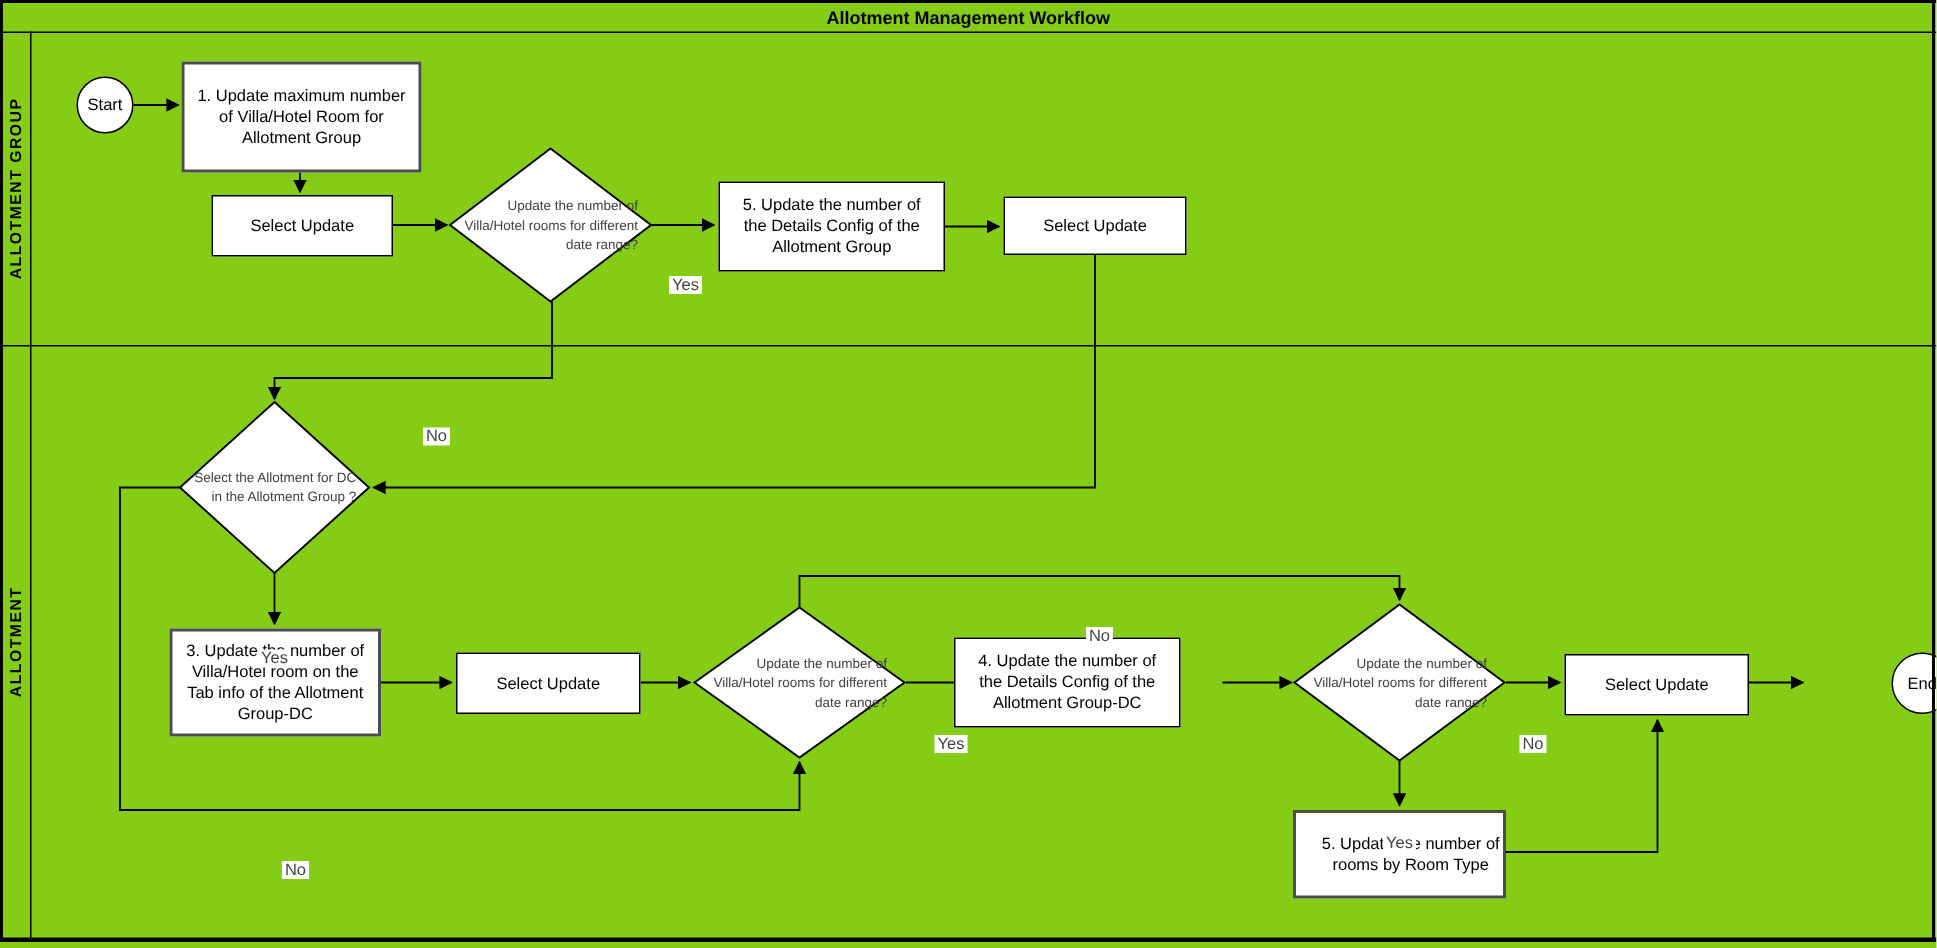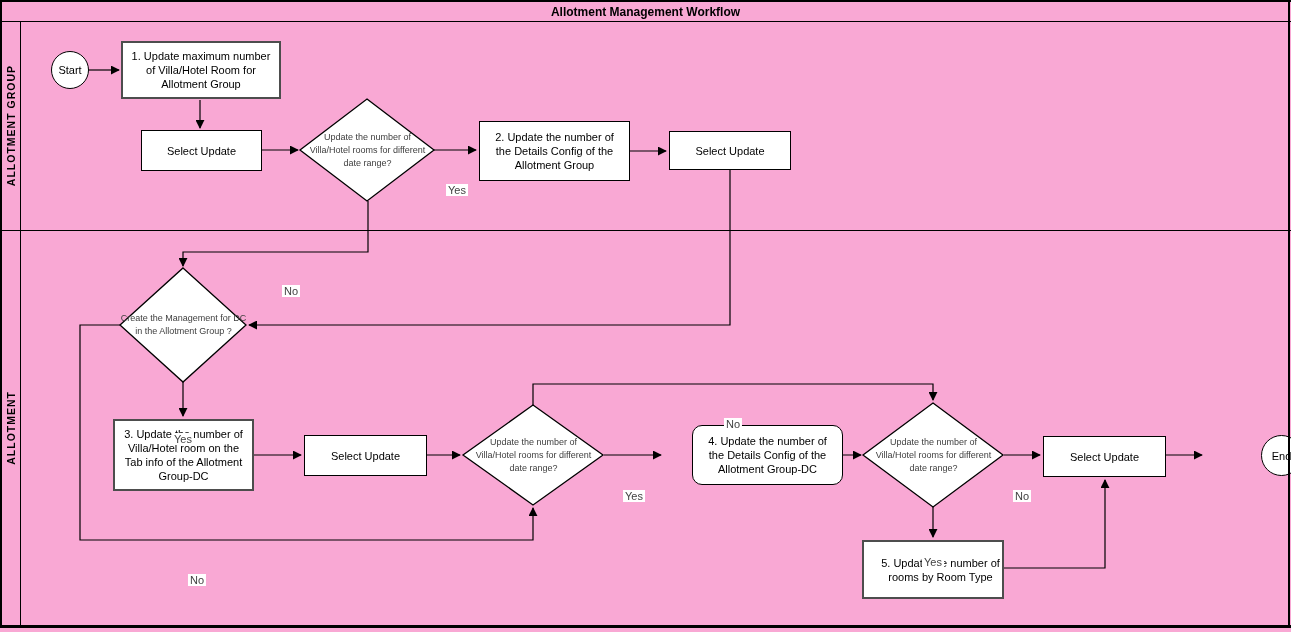--- a/index.html
+++ b/index.html
@@ -1,17 +1,17 @@
 <!DOCTYPE html>
 <html><head>
 <meta charset="utf-8">
 <style>
   html,body { margin:0; padding:0; background:#fff; }
   .canvas {
-    position:relative; width:1291px; height:632px; background:#f9a8d4;
+    position:relative; width:1291px; height:632px; background:#84cc16;
     font-family:"Liberation Sans", sans-serif; color:#000; overflow:hidden;
   }
   .abs { position:absolute; }
   .border-top    { position:absolute; top:0; left:0; width:1291px; height:2px; background:#000; }
   .border-left   { position:absolute; top:0; left:0; width:2px; height:628px; background:#000; }
   .border-right  { position:absolute; top:0; left:1288px; width:2px; height:628px; background:#000; }
   .border-bottom { position:absolute; top:625px; left:0; width:1291px; height:3px; background:#000; }
 
   .titlebar {
     position:absolute; top:2px; left:2px; width:1287px; height:19px;
@@ -35,21 +35,21 @@
 
   .node {
     position:absolute; display:flex; align-items:center; justify-content:center;
     text-align:center; background:#fff; border:1px solid #000;
     font-size:11px; line-height:14px; white-space:pre-line; box-sizing:border-box;
   }
   .node.thick { border-width:2px; border-color:#4d4d4d; }
   .circle { border-radius:50%; border-width:1.5px; }
   .dlabel {
     position:absolute; display:flex; align-items:center; justify-content:center;
-    text-align:center; font-size:9px; line-height:13px; color:#404040;
+    text-align:right; font-size:9px; line-height:13px; color:#404040;
     white-space:pre-line; pointer-events:none;
   }
   .elabel {
     position:absolute; transform:translate(-50%,-50%);
     background:#fff; padding:0 2px; font-size:11px; color:#424242; line-height:12px;margin-top:40px;
   }
 </style>
 </head>
 <body>
 
@@ -95,54 +95,54 @@
     <g stroke="#000" stroke-width="1.3" fill="#fff">
       <polygon points="367,99 434,150 367,201 300,150"></polygon>
       <polygon points="183,268 246,325 183,382 120,325"></polygon>
       <polygon points="533,405 603,455 533,505 463,455"></polygon>
       <polygon points="933,403 1003,455 933,507 863,455"></polygon>
     </g>
   </svg>
 
   <div class="node circle abs" style="left:51px; top:51px; width:38px; height:38px;">Start</div>
 
-  <div class="node thick abs" style="left:121px; top:41px; width:160px; height:58px;">1. Update maximum number
+  <div class="node thick abs" style="left:121px; top:41px; width:160px; height:74px;">1. Update maximum number
 of Villa/Hotel Room for
 Allotment Group</div>
 
   <div class="node abs" style="left:141px; top:130px; width:121px; height:41px;">Select Update</div>
 
-  <div class="node abs" style="left:479px; top:121px; width:151px; height:60px;">2. Update the number of
+  <div class="node abs" style="left:479px; top:121px; width:151px; height:60px;">5. Update the number of
 the Details Config of the
 Allotment Group</div>
 
   <div class="node abs" style="left:669px; top:131px; width:122px; height:39px;">Select Update</div>
 
   <div class="node thick abs" style="left:113px; top:419px; width:141px; height:72px;">3. Update the number of
 Villa/Hotel room on the
 Tab info of the Allotment
 Group-DC</div>
 
   <div class="node abs" style="left:304px; top:435px; width:123px; height:41px;">Select Update</div>
 
-  <div class="node abs" style="left:692px; top:425px; width:151px; height:60px;border-radius:10px;">4. Update the number of
+  <div class="node abs" style="left:636px; top:425px; width:151px; height:60px;">4. Update the number of
 the Details Config of the
 Allotment Group-DC</div>
 
   <div class="node abs" style="left:1043px; top:436px; width:123px; height:41px;">Select Update</div>
 
   <div class="node thick abs" style="left:862px; top:540px; width:142px; height:59px;padding-left:15px;">5. Update the number of
 rooms by Room Type</div>
 
   <div class="node circle abs" style="left:1261px; top:435px; width:41px; height:41px;">End</div>
 
   <div class="dlabel" style="left:297px; top:118px; width:141px; height:64px;">Update the number of
 Villa/Hotel rooms for different
 date range?</div>
-  <div class="dlabel" style="left:113px; top:303px; width:141px; height:44px;">Create the Management for DC
+  <div class="dlabel" style="left:113px; top:303px; width:141px; height:44px;">Select the Allotment for DC
 in the Allotment Group ?</div>
   <div class="dlabel" style="left:463px; top:423px; width:141px; height:64px;">Update the number of
 Villa/Hotel rooms for different
 date range?</div>
   <div class="dlabel" style="left:863px; top:423px; width:141px; height:64px;">Update the number of
 Villa/Hotel rooms for different
 date range?</div>
 
   <div class="elabel" style="left:457px; top:150px;">Yes</div>
   <div class="elabel" style="left:291px; top:251px;">No</div>

